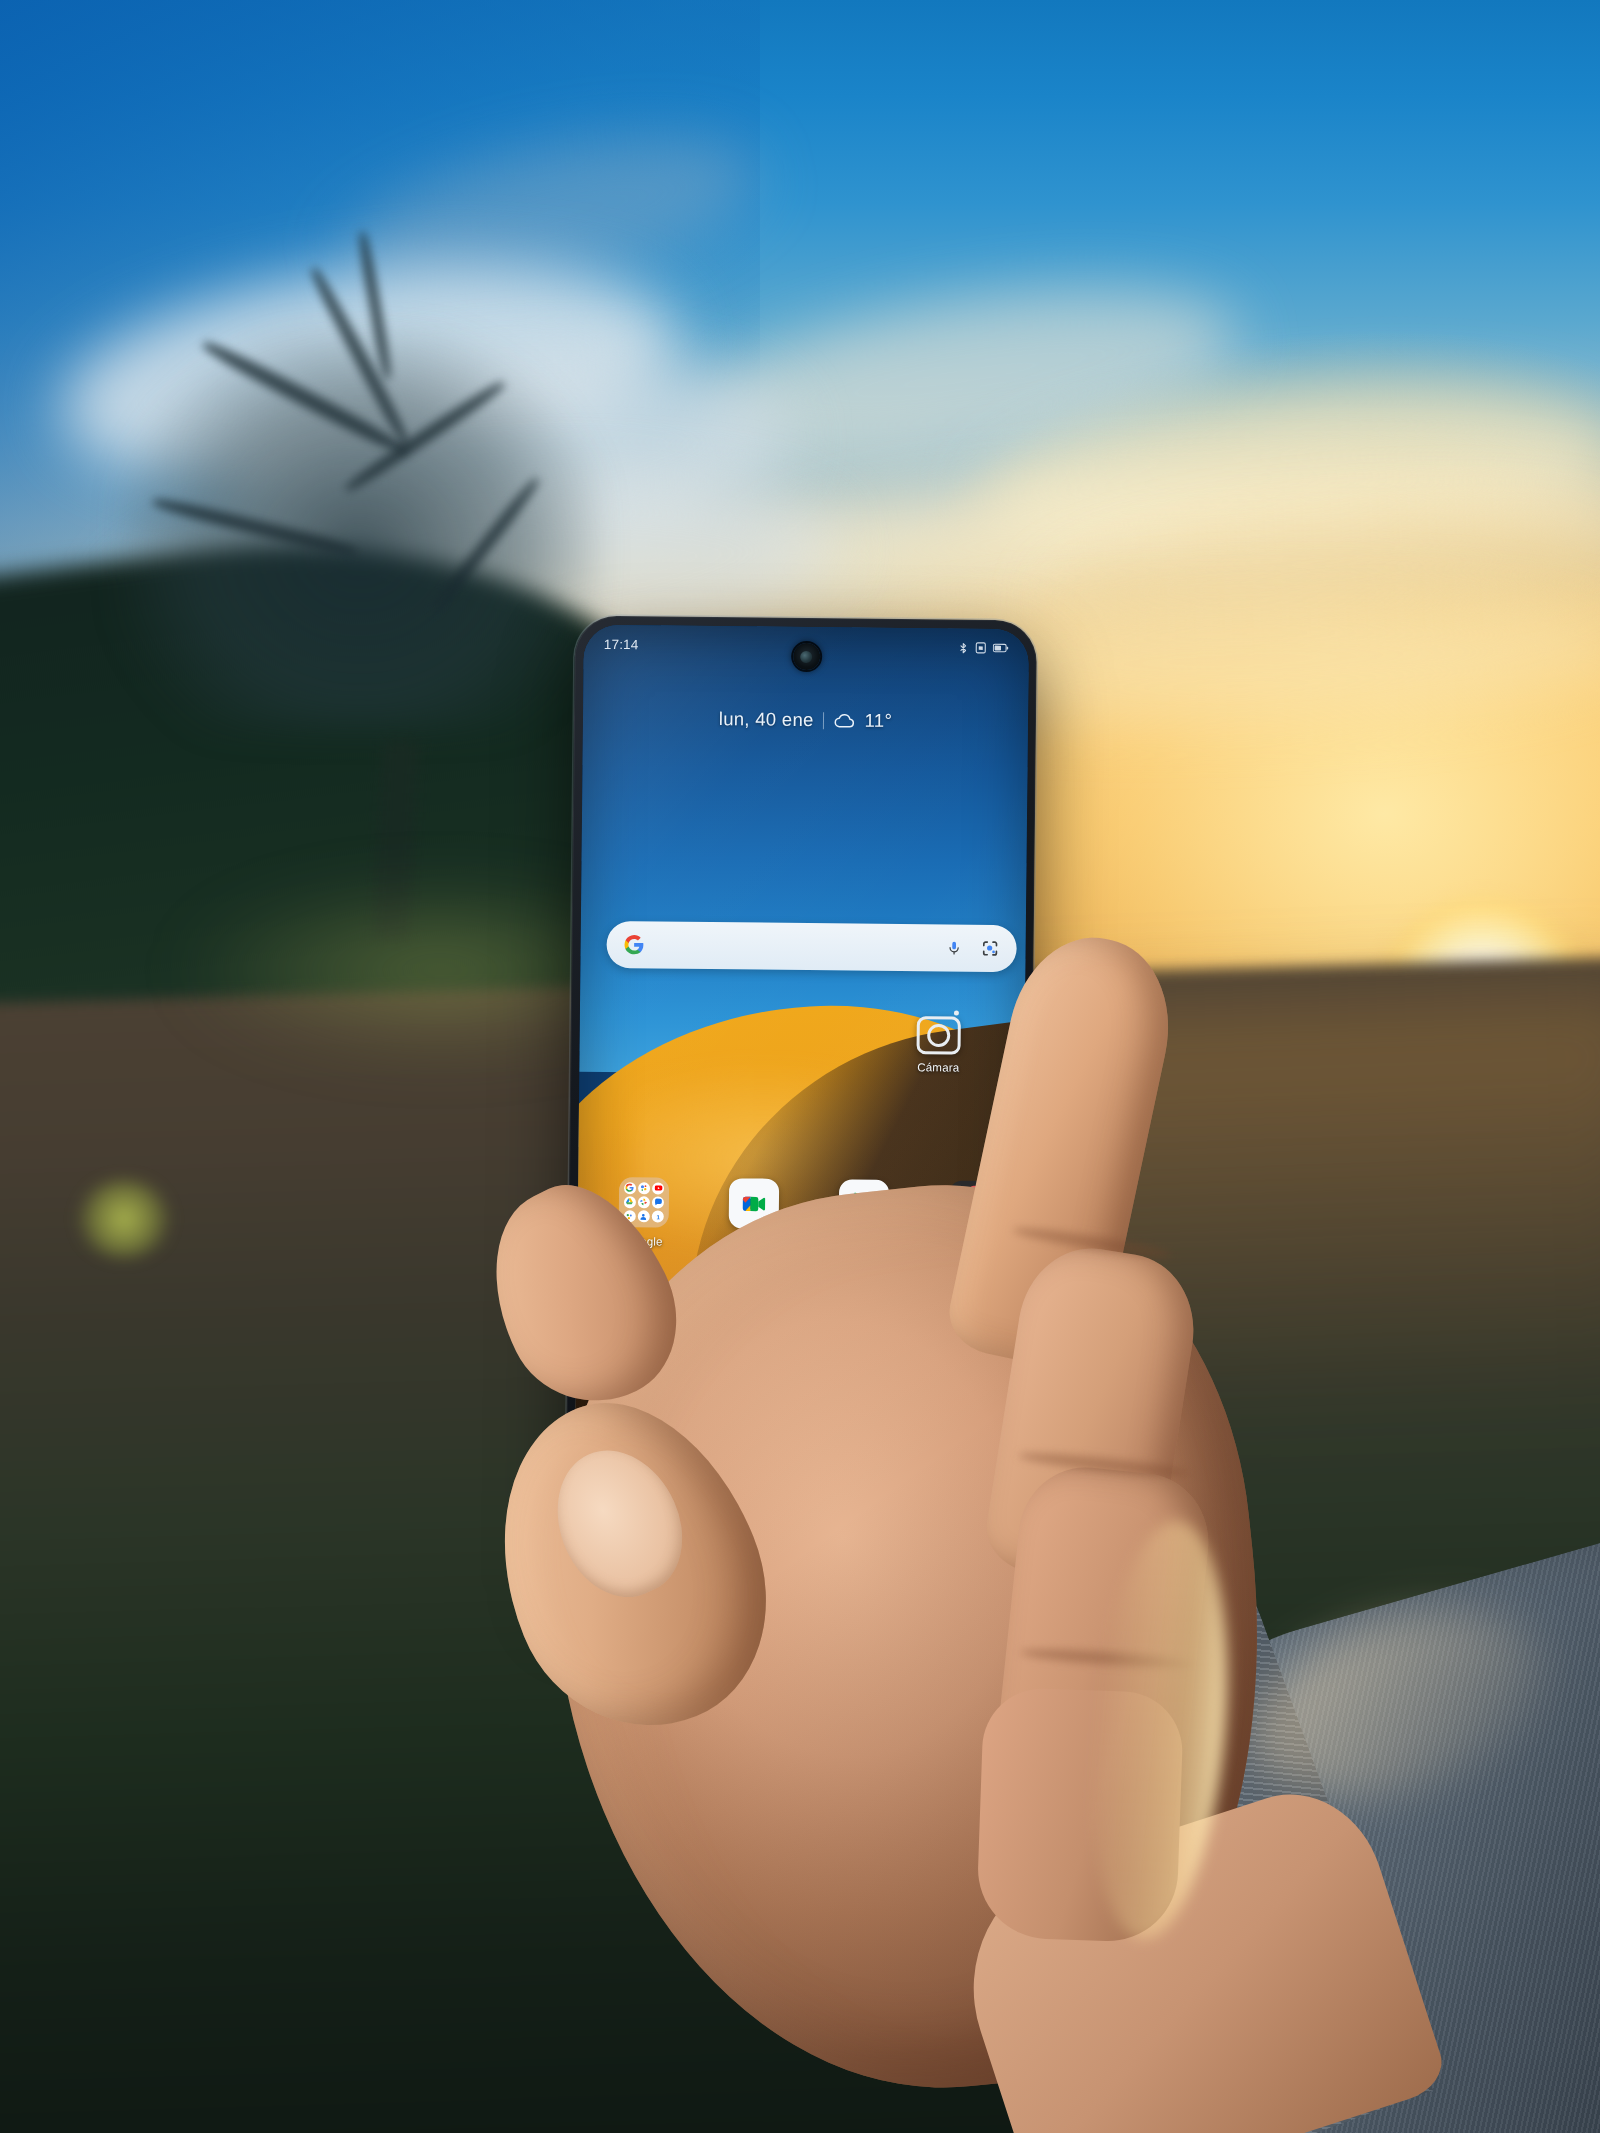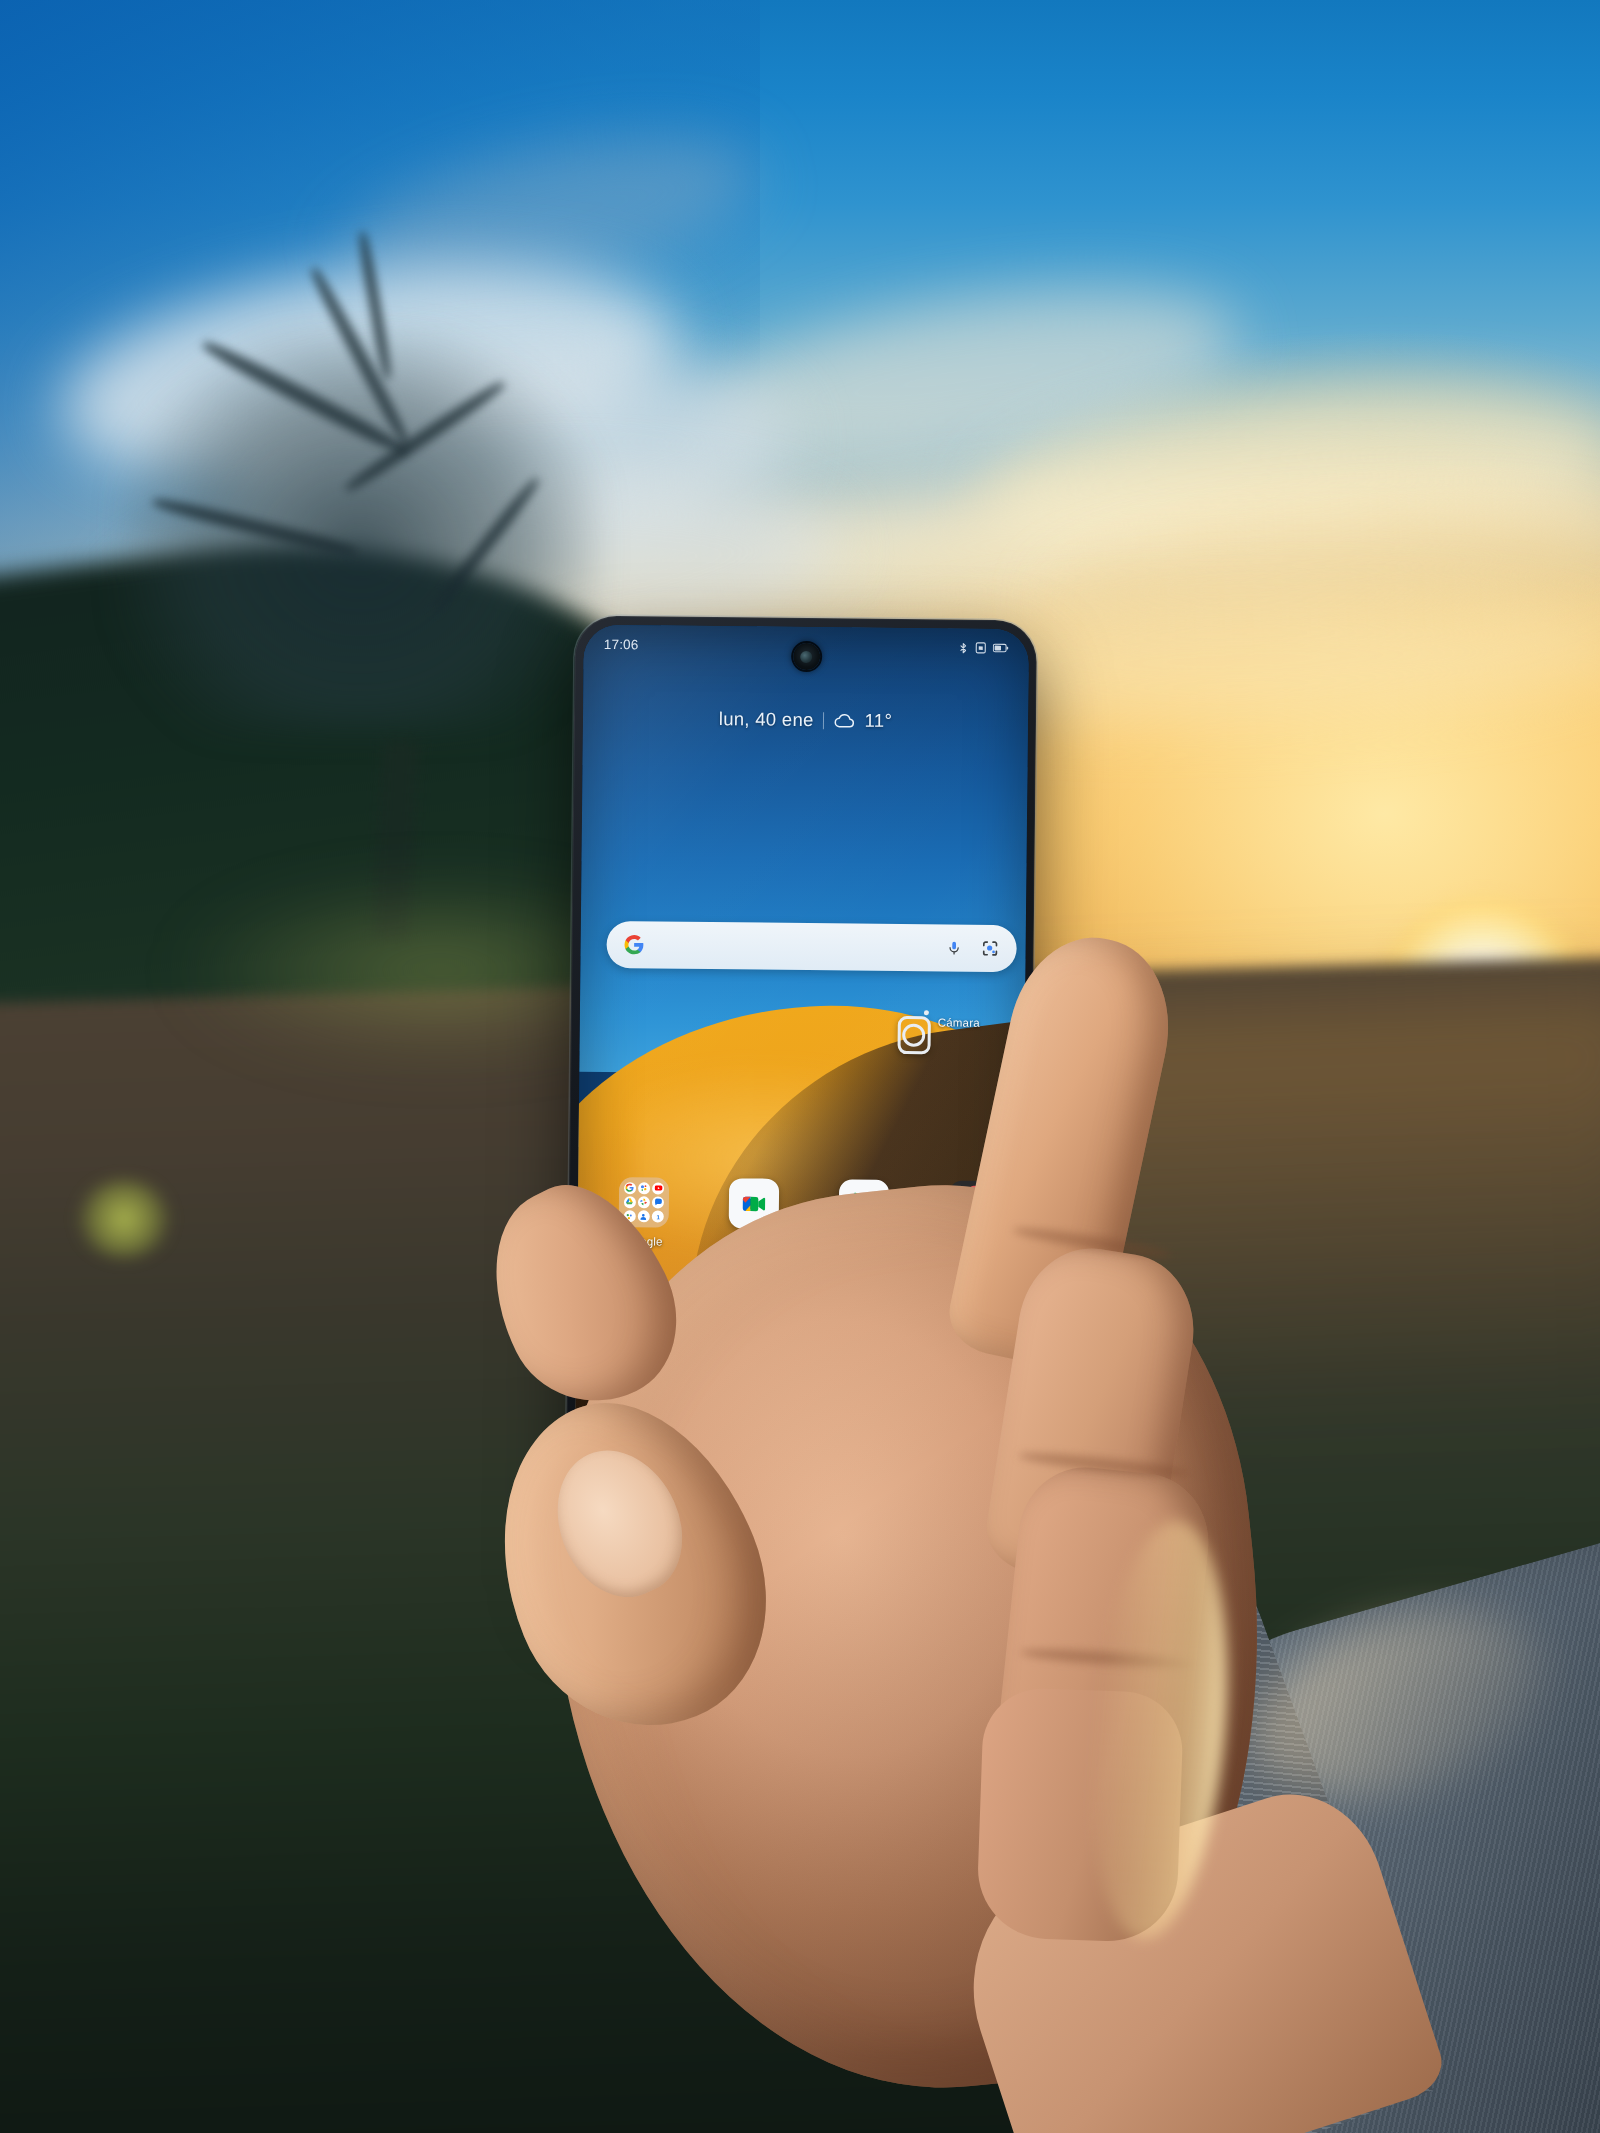--- a/index.html
+++ b/index.html
@@ -352,21 +352,21 @@
     background:linear-gradient(180deg, rgba(248,250,252,.96) 0%, rgba(236,242,248,.94) 100%);
     display:flex; align-items:center; padding:0 17px; z-index:6;
     box-shadow:0 3px 10px rgba(0,0,0,.22);
   }
   .sb-spacer { flex:1; }
   .sb-right { display:flex; align-items:center; gap:19px; }
 
   
   .camera-app {
     position:absolute; left:318px; top:388px; width:82px; z-index:6;
-    display:flex; flex-direction:row; align-items:flex-start; gap:7px;
+    display:flex; flex-direction:column; align-items:center; gap:7px;
   }
   .cam-icon {
     width:44px; height:38px; border-radius:9px;
     border:3.2px solid #e8edf2; position:relative;
     box-shadow:0 2px 6px rgba(0,0,0,.35);
   }
   .cam-icon::before{
     content:""; position:absolute; left:50%; top:50%; transform:translate(-50%,-50%);
     width:17px; height:17px; border-radius:50%;
     border:3.2px solid #e8edf2;
@@ -488,21 +488,21 @@
 
       <div class="wp-sky"></div>
       <div class="wp-dune-main"></div>
       <div class="wp-crest-glow"></div>
       <div class="wp-right-bump"></div>
       <div class="wp-dune-shadow"></div>
       <div class="wp-dune-dark"></div>
       <div class="wp-ripples"></div>
 
       <div class="statusbar">
-        <span>17:06</span>
+        <span>17:14</span>
         <span class="sb-icons">
           <span class="sb-ico">
             <svg width="11" height="15" viewBox="0 0 24 24" fill="none" stroke="#dfe8f2" stroke-width="2.4" stroke-linecap="round" stroke-linejoin="round">
               <path d="M7 7l10 10-5 5V2l5 5L7 17"></path>
             </svg>
           </span>
           <span class="sb-ico">
             <svg width="12" height="14" viewBox="0 0 24 24">
               <rect x="3" y="2" width="18" height="20" rx="3" fill="none" stroke="#dfe8f2" stroke-width="2.2"></rect>
               <path d="M8 9h8v7H8z" fill="#dfe8f2"></path>

